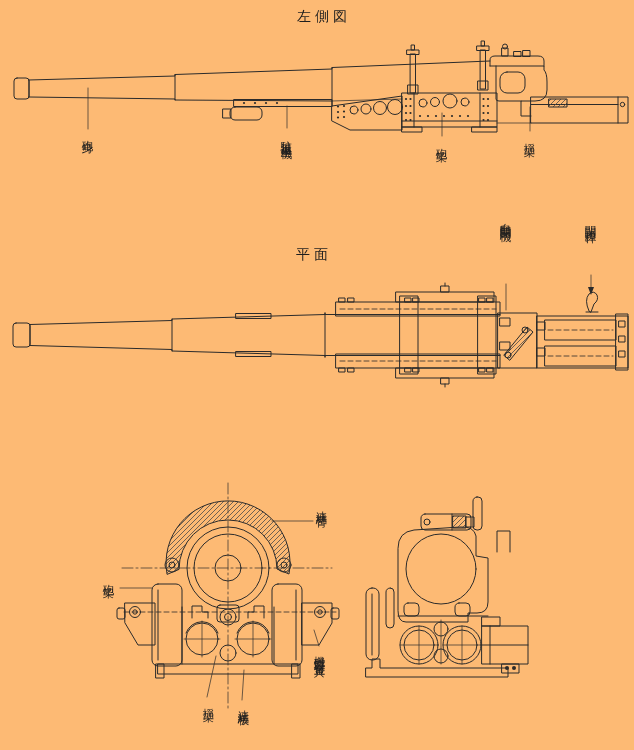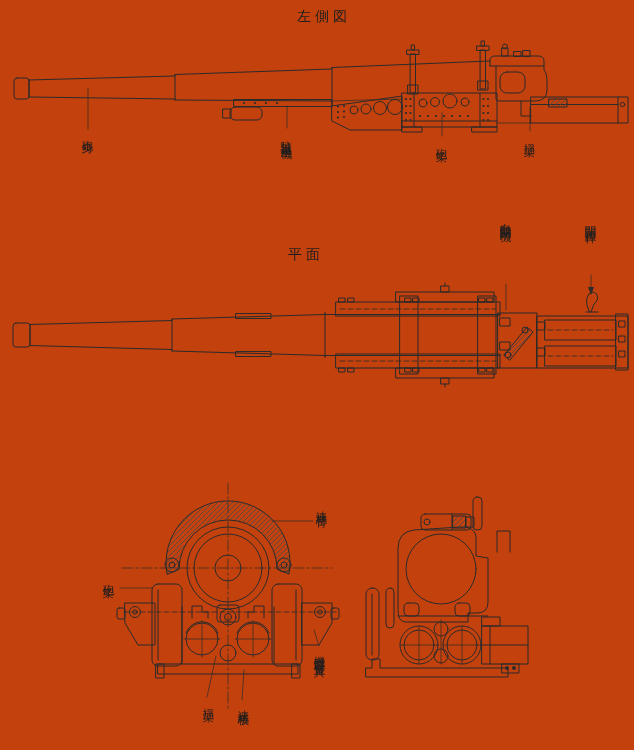--- a/index.html
+++ b/index.html
@@ -1,19 +1,19 @@
 <!DOCTYPE html>
 <html><head>
 <meta charset="utf-8">
 <style>
   html,body{margin:0;padding:0;background:#e9e7e2;}
   .page{
     position:relative;
     width:634px;height:750px;
-    background:#c2410c;
+    background:#fdba74;
     overflow:hidden;
     font-family:"Liberation Sans","DejaVu Sans",sans-serif;
     color:#262626;
   }
   .page svg{position:absolute;left:0;top:0;}
   svg path,svg rect,svg circle,svg line,svg polyline,svg polygon{
     stroke:#2b2b2b;stroke-width:1;fill:none;stroke-linecap:round;stroke-linejoin:round;
   }
   svg .dot{fill:#2b2b2b;stroke:none;}
   svg .dash{stroke-dasharray:5 3;stroke-width:0.8;}
@@ -318,21 +318,21 @@
     </g>
   </svg>
 
   <div class="htitle" style="left:297px;top:8px;">左側図</div>
 
   <div class="vlabel" style="left:81px;top:131px;">砲身</div>
   <div class="vlabel" style="left:280px;top:131px;">駐退復坐機</div>
   <div class="vlabel" style="left:435px;top:139px;">砲架</div>
   <div class="vlabel" style="left:523px;top:134px;">揺架</div>
 
-  <div class="htitle" style="left:288px;top:246px;">平面</div>
+  <div class="htitle" style="left:296px;top:246px;">平面</div>
 
   <div class="vlabel" style="left:499px;top:214px;">自動開閉機</div>
   <div class="vlabel" style="left:584px;top:217px;">開閉操桿</div>
 
   <div class="vlabel" style="left:315px;top:502px;">連結臂</div>
   <div class="vlabel" style="left:102px;top:575px;">砲架</div>
   <div class="vlabel" style="left:202px;top:699px;">揺架</div>
   <div class="vlabel" style="left:237px;top:701px;">連結板</div>
   <div class="vlabel" style="left:313px;top:647px;">機體取付金具</div>
 </div>

